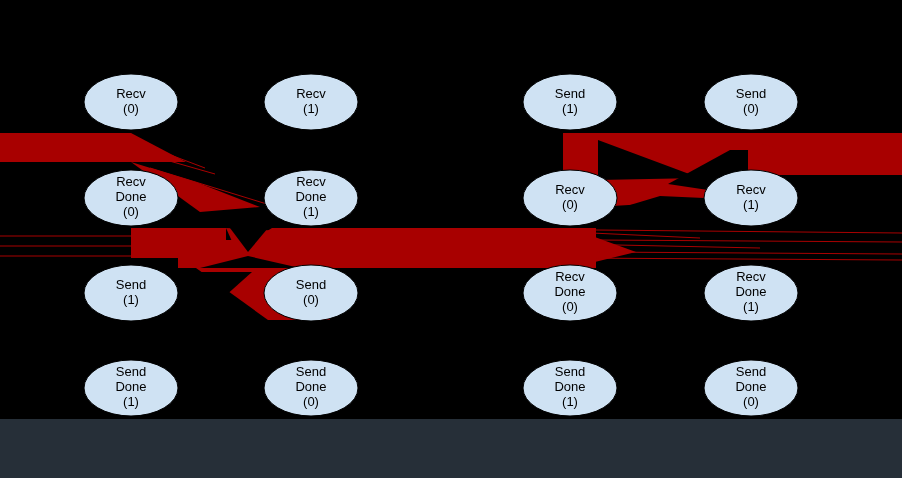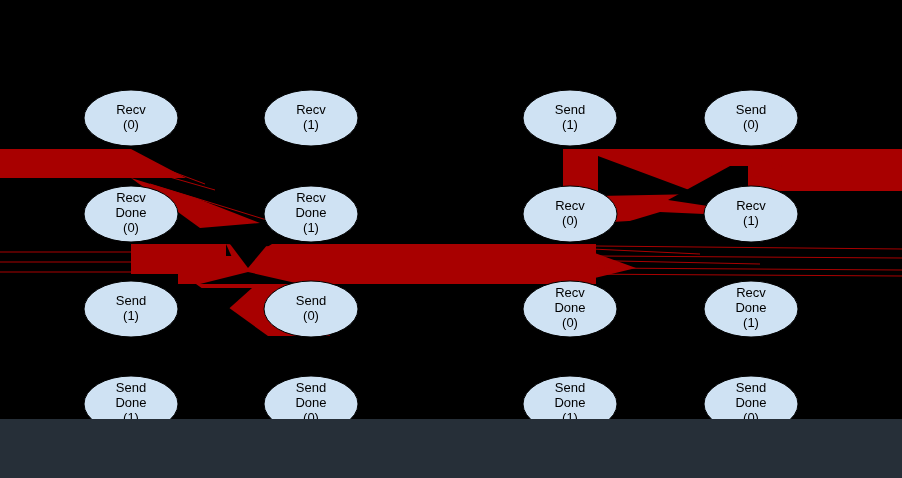--- a/index.html
+++ b/index.html
@@ -10,21 +10,21 @@
   }
   #stage{
     position:relative;
     width:902px;
     height:478px;
     background:#000000;
     overflow:hidden;
   }
   #canvas-area{
     position:absolute;
-    left:0; top:16px;
+    left:0; top:0;
     width:863px;
     height:419px;
     background:#000000;
   }
   #graph-svg{
     position:absolute;
     left:0; top:0;
     width:902px;
     height:419px;
     display:block;

